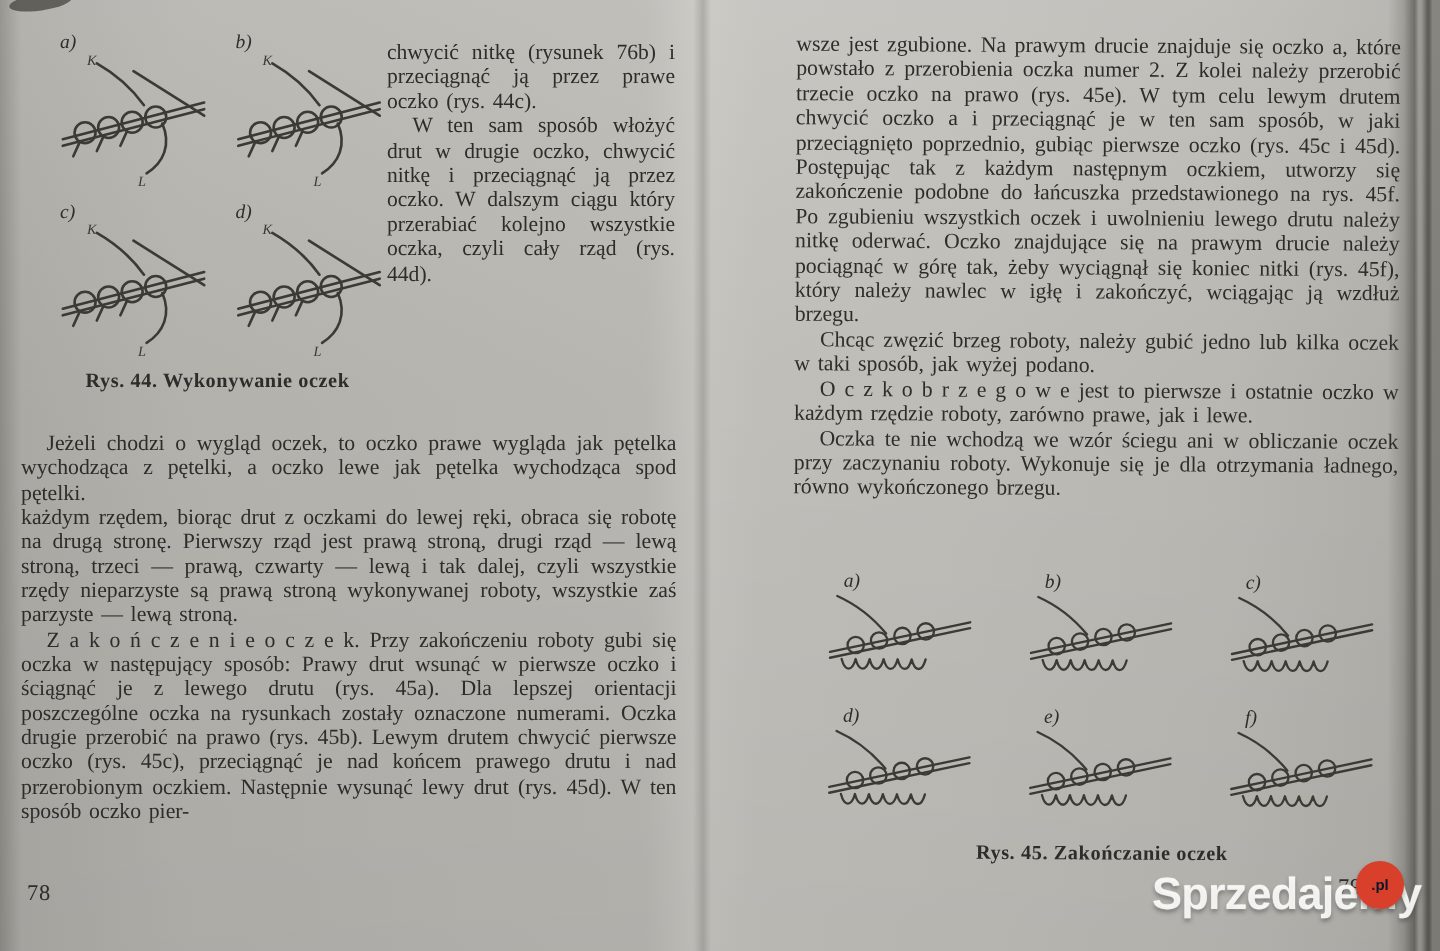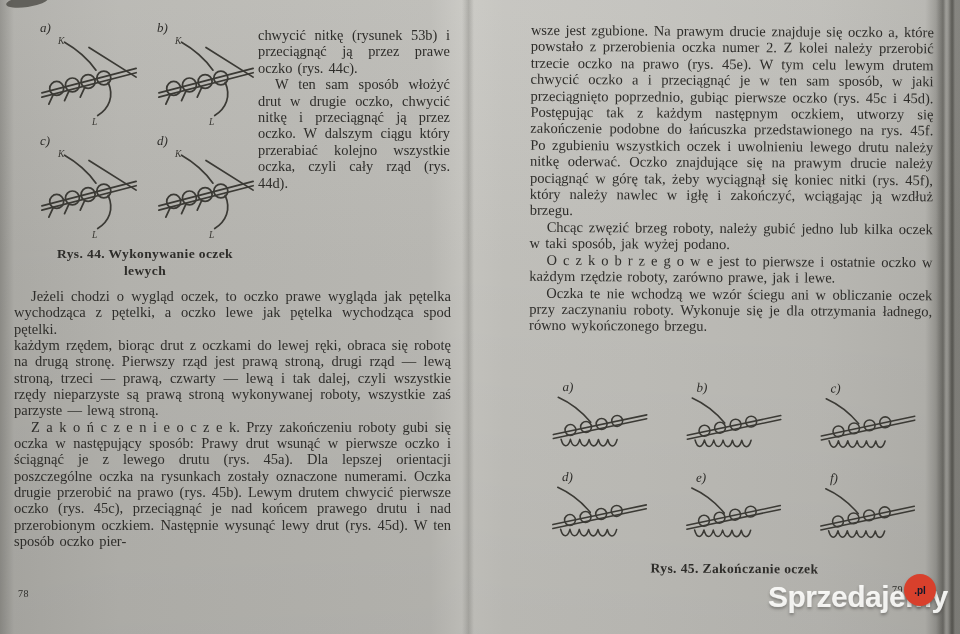--- a/index.html
+++ b/index.html
@@ -33,21 +33,21 @@
   }
   .full-text{
     position:absolute;left:14px;top:288px;width:437px;
     font-size:14.5px;line-height:16.35px;
   }
   .right-text{
     position:absolute;left:530px;top:23px;width:403px;
     font-size:14.5px;line-height:16.4px;
     transform:rotate(0.35deg);
   }
-  .page-num{ position:absolute;font-size:10px;letter-spacing:0.5px; }
+  .page-num{ position:absolute;font-size:15px;letter-spacing:0.5px; }
   .page-num-left{ left:18px;top:588px; }
   .page-num-right{ left:892px;top:584px; }
   
   .fig44{ position:absolute;left:28px;top:20px;width:234px; }
   .fig44-grid{ display:grid;grid-template-columns:117px 117px;grid-auto-rows:107px;row-gap:6px; }
   .subfig{ position:relative; }
   .subfig-label{ position:absolute;left:12px;top:0;font-style:italic;font-size:13px; }
   .subfig svg{ position:absolute;left:0;top:10px;width:115px;height:96px;overflow:visible; }
   .kl{ position:absolute;font-style:italic;font-size:9.5px;color:#3a3934; }
   .k-label{ left:30px;top:16px; }
@@ -151,26 +151,25 @@
         <span class="subfig-label">d)</span>
         <span class="kl k-label">K</span>
         <svg viewBox="0 0 120 110">
             <use href="#knitA"></use>
           </svg>
         <span class="kl l-label">L</span>
       </div>
     </div>
     <div class="fig-caption">
       <div>Rys. 44. Wykonywanie oczek</div>
-      <div>lewych</div>
     </div>
   </div>
 
   <div class="col-text">
-      <p class="para">chwycić nitkę (rysunek 53b) i przeciągnąć ją przez prawe oczko (rys. 44c).</p>
+      <p class="para">chwycić nitkę (rysunek 76b) i przeciągnąć ją przez prawe oczko (rys. 44c).</p>
       <p class="para ind">W ten sam sposób włożyć drut w drugie oczko, chwycić nitkę i przeciągnąć ją przez oczko. W dalszym ciągu który przerabiać kolejno wszystkie oczka, czyli cały rząd (rys. 44d).</p>
     </div>
 
   <div class="full-text">
       <p class="para ind">Jeżeli chodzi o wygląd oczek, to oczko prawe wygląda jak pętelka wychodząca z pętelki, a oczko lewe jak pętelka wychodząca spod pętelki.</p>
       <p class="para">każdym rzędem, biorąc drut z oczkami do lewej ręki, obraca się robotę na drugą stronę. Pierwszy rząd jest prawą stroną, drugi rząd — lewą stroną, trzeci — prawą, czwarty — lewą i tak dalej, czyli wszystkie rzędy nieparzyste są prawą stroną wykonywanej roboty, wszystkie zaś parzyste — lewą stroną.</p>
       <p class="para ind">Z a k o ń c z e n i e   o c z e k.  Przy zakończeniu roboty gubi się oczka w następujący sposób: Prawy drut wsunąć w pierwsze oczko i ściągnąć je z lewego drutu (rys. 45a). Dla lepszej orientacji poszczególne oczka na rysunkach zostały oznaczone numerami. Oczka drugie przerobić na prawo (rys. 45b). Lewym drutem chwycić pierwsze oczko (rys. 45c), przeciągnąć je nad końcem prawego drutu i nad przerobionym oczkiem. Następnie wysunąć lewy drut (rys. 45d). W ten sposób oczko pier-</p>
     </div>
 
   <div class="page-num page-num-left">78</div>

